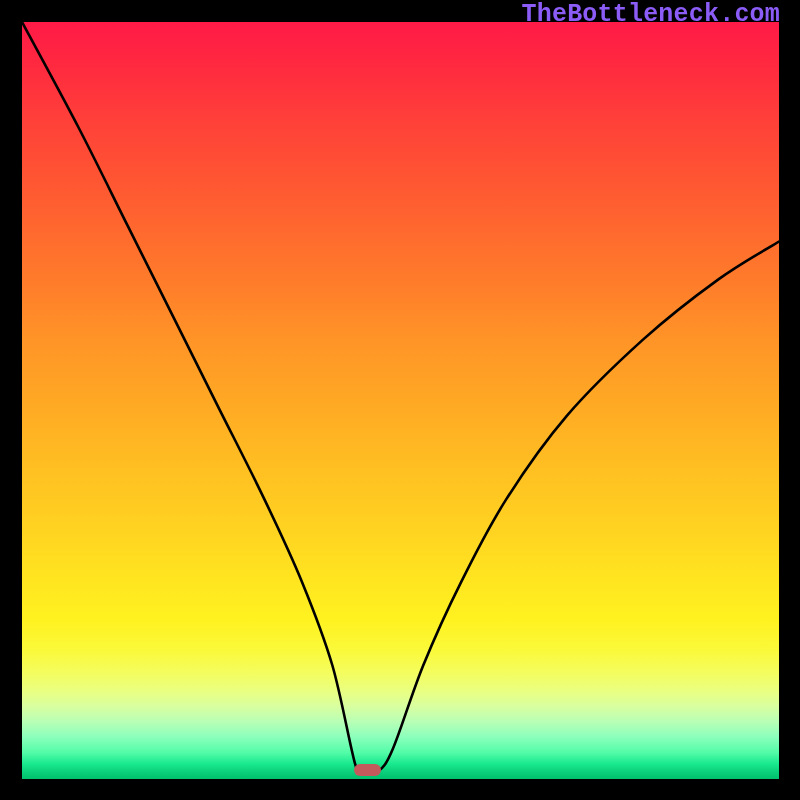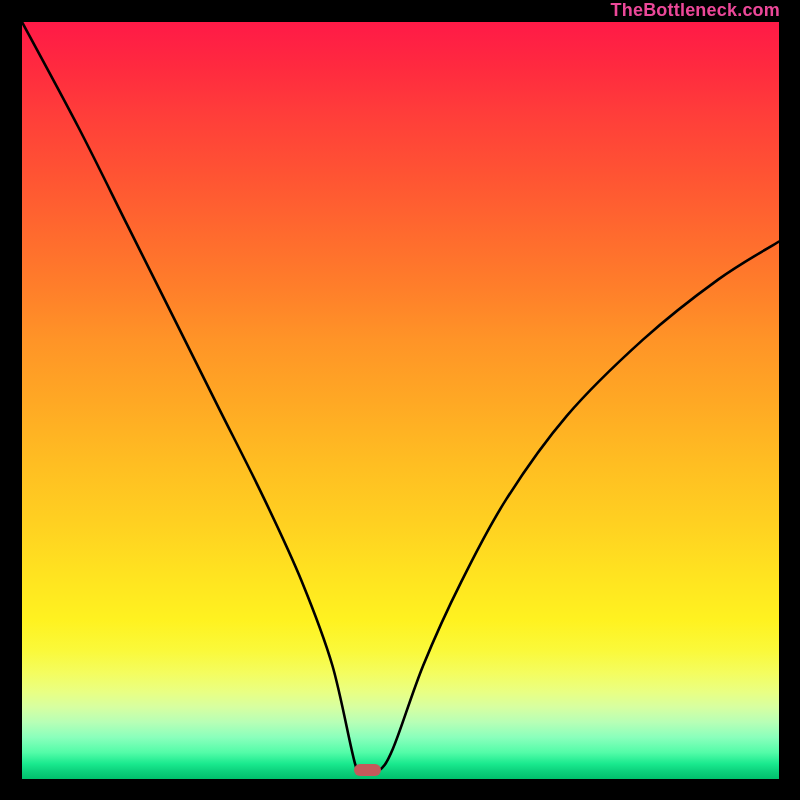--- a/index.html
+++ b/index.html
@@ -38,24 +38,24 @@
       #53fca8 96.5%,
       #19e98e 98%,
       #0cd17c 99%,
       #00c06c 100%
     );
   }
   .watermark {
     position: absolute;
     top: 0px;
     right: 20px;
-    font-family: Liberation Sans, sans-serif;
-    font-size: 18px;
+    font-family: Liberation Mono, monospace;
+    font-size: 25px;
     font-weight: bold;
-    color: #ec4899;
+    color: #8b5cf6;
     letter-spacing: 0.2px;
   }
   .curve {
     position: absolute;
     left: 0; top: 0;
     width: 757px;
     height: 757px;
     pointer-events: none;
   }
   .marker {

